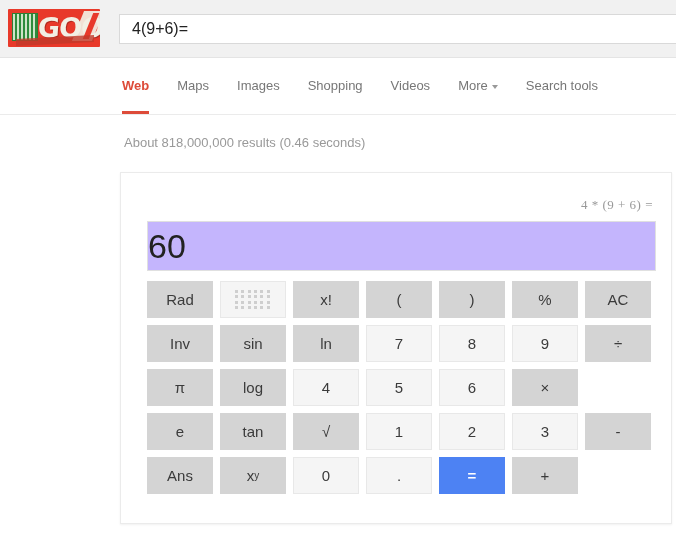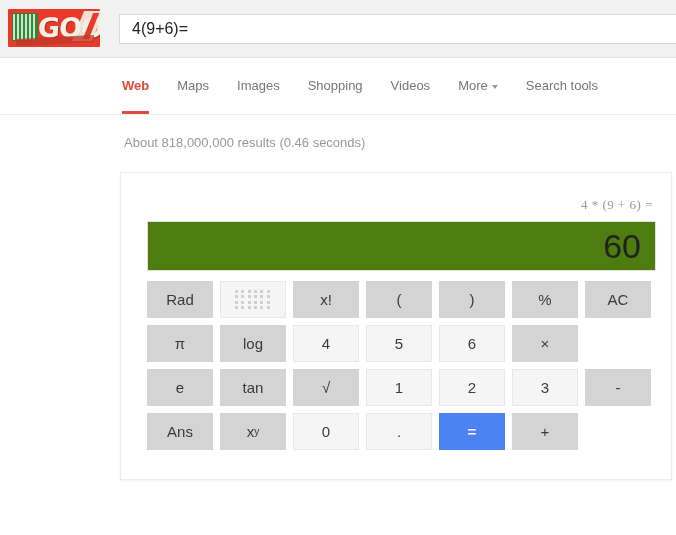--- a/index.html
+++ b/index.html
@@ -147,44 +147,44 @@
     position: absolute;
     left: 124px; top: 135px;
     font-size: 13px;
     color: #999999;
   }
 
   
   #calc-card {
     position: absolute;
     left: 120px; top: 172px;
-    width: 552px; height: 308px;
+    width: 552px; height: 352px;
     background: #ffffff;
     border: 1px solid #ebebeb;
     box-sizing: border-box;
     box-shadow: 0 1px 2px rgba(0,0,0,0.06);
   }
   #calc-expression {
     position: absolute;
     right: 18px; top: 24px;
     font-family: "Liberation Serif", serif;
     font-size: 13px;
     color: #999999;
     letter-spacing: .5px;
   }
   #calc-display {
     position: absolute;
     left: 26px; top: 48px;
     width: 509px; height: 50px;
     border: 1px solid #e0e0e0;
     box-sizing: border-box;
-    background: #4d7c0f;
+    background: #c4b5fd;
     display: flex;
     align-items: center;
-    justify-content: flex-end;
+    justify-content: flex-start;
   }
   #calc-result {
     font-family: "Liberation Sans", sans-serif;
     font-size: 34px;
     color: #222222;
     padding-right: 14px;
     line-height: 1;
   }
 
   #keypad {
@@ -346,63 +346,86 @@
         </div>
         <div class="key fn">
           <span>%</span>
         </div>
         <div class="key fn">
           <span>AC</span>
         </div>
       </div>
       <div class="key-row">
         <div class="key fn">
-          <span>π</span>
-        </div>
-        <div class="key fn">
-          <span>log</span>
-        </div>
-        <div class="key num">
-          <span>4</span>
-        </div>
-        <div class="key num">
-          <span>5</span>
-        </div>
-        <div class="key num">
-          <span>6</span>
-        </div>
-        <div class="key fn">
-          <span>×</span>
+          <span>Inv</span>
+        </div>
+        <div class="key fn">
+          <span>sin</span>
+        </div>
+        <div class="key fn">
+          <span>ln</span>
+        </div>
+        <div class="key num">
+          <span>7</span>
+        </div>
+        <div class="key num">
+          <span>8</span>
+        </div>
+        <div class="key num">
+          <span>9</span>
+        </div>
+        <div class="key fn">
+          <span>÷</span>
         </div>
       </div>
       <div class="key-row">
         <div class="key fn">
-          <span>e</span>
-        </div>
-        <div class="key fn">
-          <span>tan</span>
-        </div>
-        <div class="key fn">
-          <span>√</span>
-        </div>
-        <div class="key num">
-          <span>1</span>
-        </div>
-        <div class="key num">
-          <span>2</span>
-        </div>
-        <div class="key num">
-          <span>3</span>
-        </div>
-        <div class="key fn">
-          <span>-</span>
+          <span>π</span>
+        </div>
+        <div class="key fn">
+          <span>log</span>
+        </div>
+        <div class="key num">
+          <span>4</span>
+        </div>
+        <div class="key num">
+          <span>5</span>
+        </div>
+        <div class="key num">
+          <span>6</span>
+        </div>
+        <div class="key fn">
+          <span>×</span>
         </div>
       </div>
       <div class="key-row">
         <div class="key fn">
+          <span>e</span>
+        </div>
+        <div class="key fn">
+          <span>tan</span>
+        </div>
+        <div class="key fn">
+          <span>√</span>
+        </div>
+        <div class="key num">
+          <span>1</span>
+        </div>
+        <div class="key num">
+          <span>2</span>
+        </div>
+        <div class="key num">
+          <span>3</span>
+        </div>
+        <div class="key fn">
+          <span>-</span>
+        </div>
+      </div>
+      <div class="key-row">
+        <div class="key fn">
           <span>Ans</span>
         </div>
         <div class="key fn">
           <span>x</span>
           <span class="sup">y</span>
         </div>
         <div class="key num">
           <span>0</span>
         </div>
         <div class="key num">

